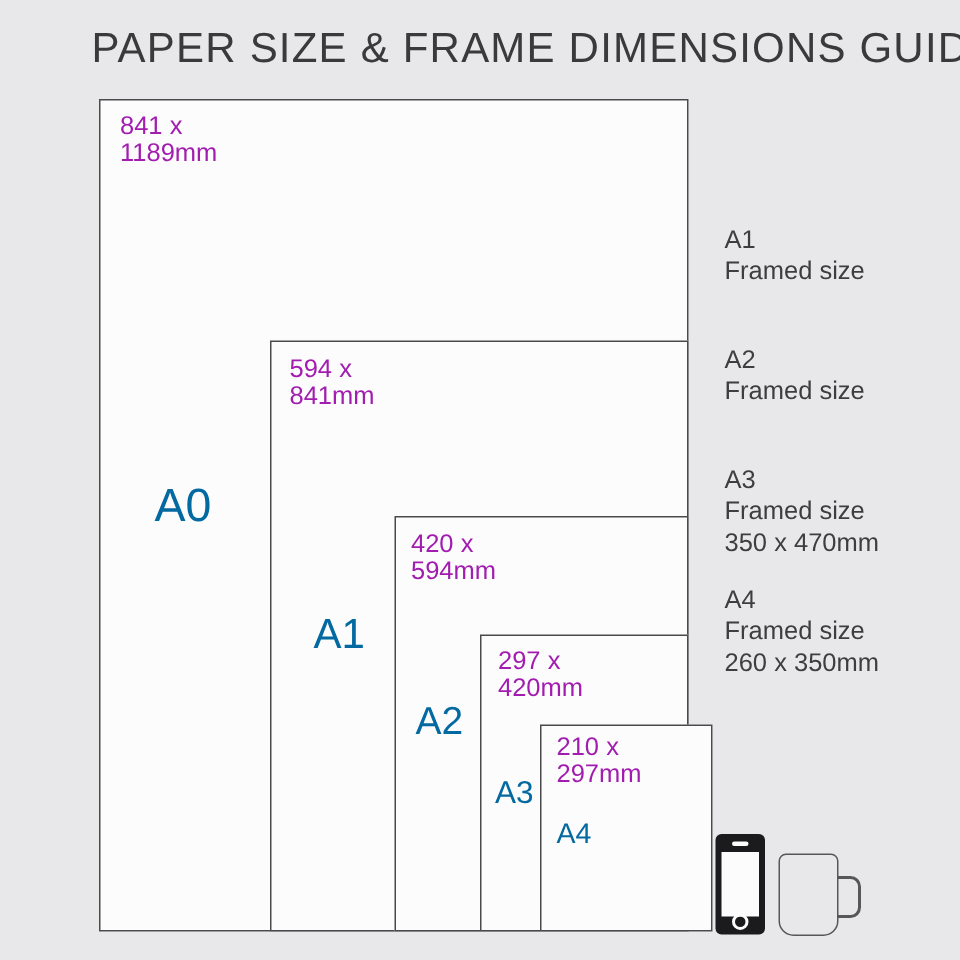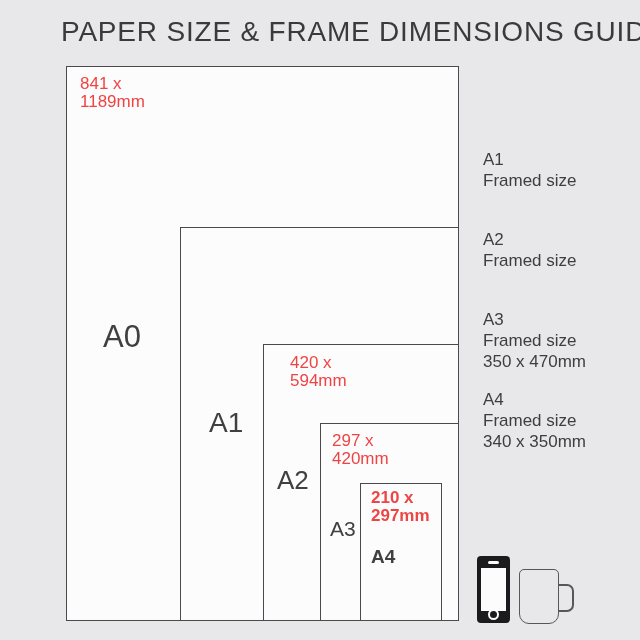--- a/index.html
+++ b/index.html
@@ -23,30 +23,30 @@
   .paper {
     position: absolute;
     background: #fcfcfd;
     border: 1px solid #4a4a4d;
     box-sizing: border-box;
   }
   .paper-a0 { left: 66px;  top: 66px;  width: 393px; height: 555px; }
   .paper-a1 { left: 180px; top: 227px; width: 279px; height: 394px; }
   .paper-a2 { left: 263px; top: 344px; width: 196px; height: 277px; }
   .paper-a3 { left: 320px; top: 423px; width: 139px; height: 198px; }
-  .paper-a4 { left: 360px; top: 483px; width: 82px;  height: 138px; font-weight: bold; }
+  .paper-a4 { left: 360px; top: 483px; width: 115px;  height: 138px; }
   .dims {
     position: absolute;
     font-size: 17px;
     line-height: 18px;
-    color: #ef4444;
+    color: #a21caf;
   }
   .size-label {
     position: absolute;
-    color: #404040;
+    color: #0369a1;
   }
   .framed-block {
     position: absolute;
     left: 483px;
     width: 150px;
     font-size: 17px;
     line-height: 21px;
     color: #3e3e40;
   }
   .fb-a1 { top: 149px; }
@@ -109,25 +109,29 @@
 
 <div class="paper paper-a0">
   <div class="dims" style="left:13px; top:8px;">
     <div>841 x</div>
     <div>1189mm</div>
   </div>
   <div class="size-label" style="left:36px; top:252px; font-size:31px;">A0</div>
 </div>
 
 <div class="paper paper-a1">
+  <div class="dims" style="left:12px; top:9px;">
+    <div>594 x</div>
+    <div>841mm</div>
+  </div>
   <div class="size-label" style="left:28px; top:179px; font-size:28px;">A1</div>
 </div>
 
 <div class="paper paper-a2">
-  <div class="dims" style="left:26px; top:9px;">
+  <div class="dims" style="left:10px; top:9px;">
     <div>420 x</div>
     <div>594mm</div>
   </div>
   <div class="size-label" style="left:13px; top:120px; font-size:26px;">A2</div>
 </div>
 
 <div class="paper paper-a3">
   <div class="dims" style="left:11px; top:8px;">
     <div>297 x</div>
     <div>420mm</div>
@@ -152,21 +156,21 @@
   <div>Framed size</div>
 </div>
 <div class="framed-block fb-a3">
   <div>A3</div>
   <div>Framed size</div>
   <div>350 x 470mm</div>
 </div>
 <div class="framed-block fb-a4">
   <div>A4</div>
   <div>Framed size</div>
-  <div>340 x 350mm</div>
+  <div>260 x 350mm</div>
 </div>
 
 <div class="phone">
   <div class="phone-speaker"></div>
   <div class="phone-screen"></div>
   <div class="phone-home"></div>
 </div>
 <div class="mug-handle"></div>
 <div class="mug-body"></div>
 

